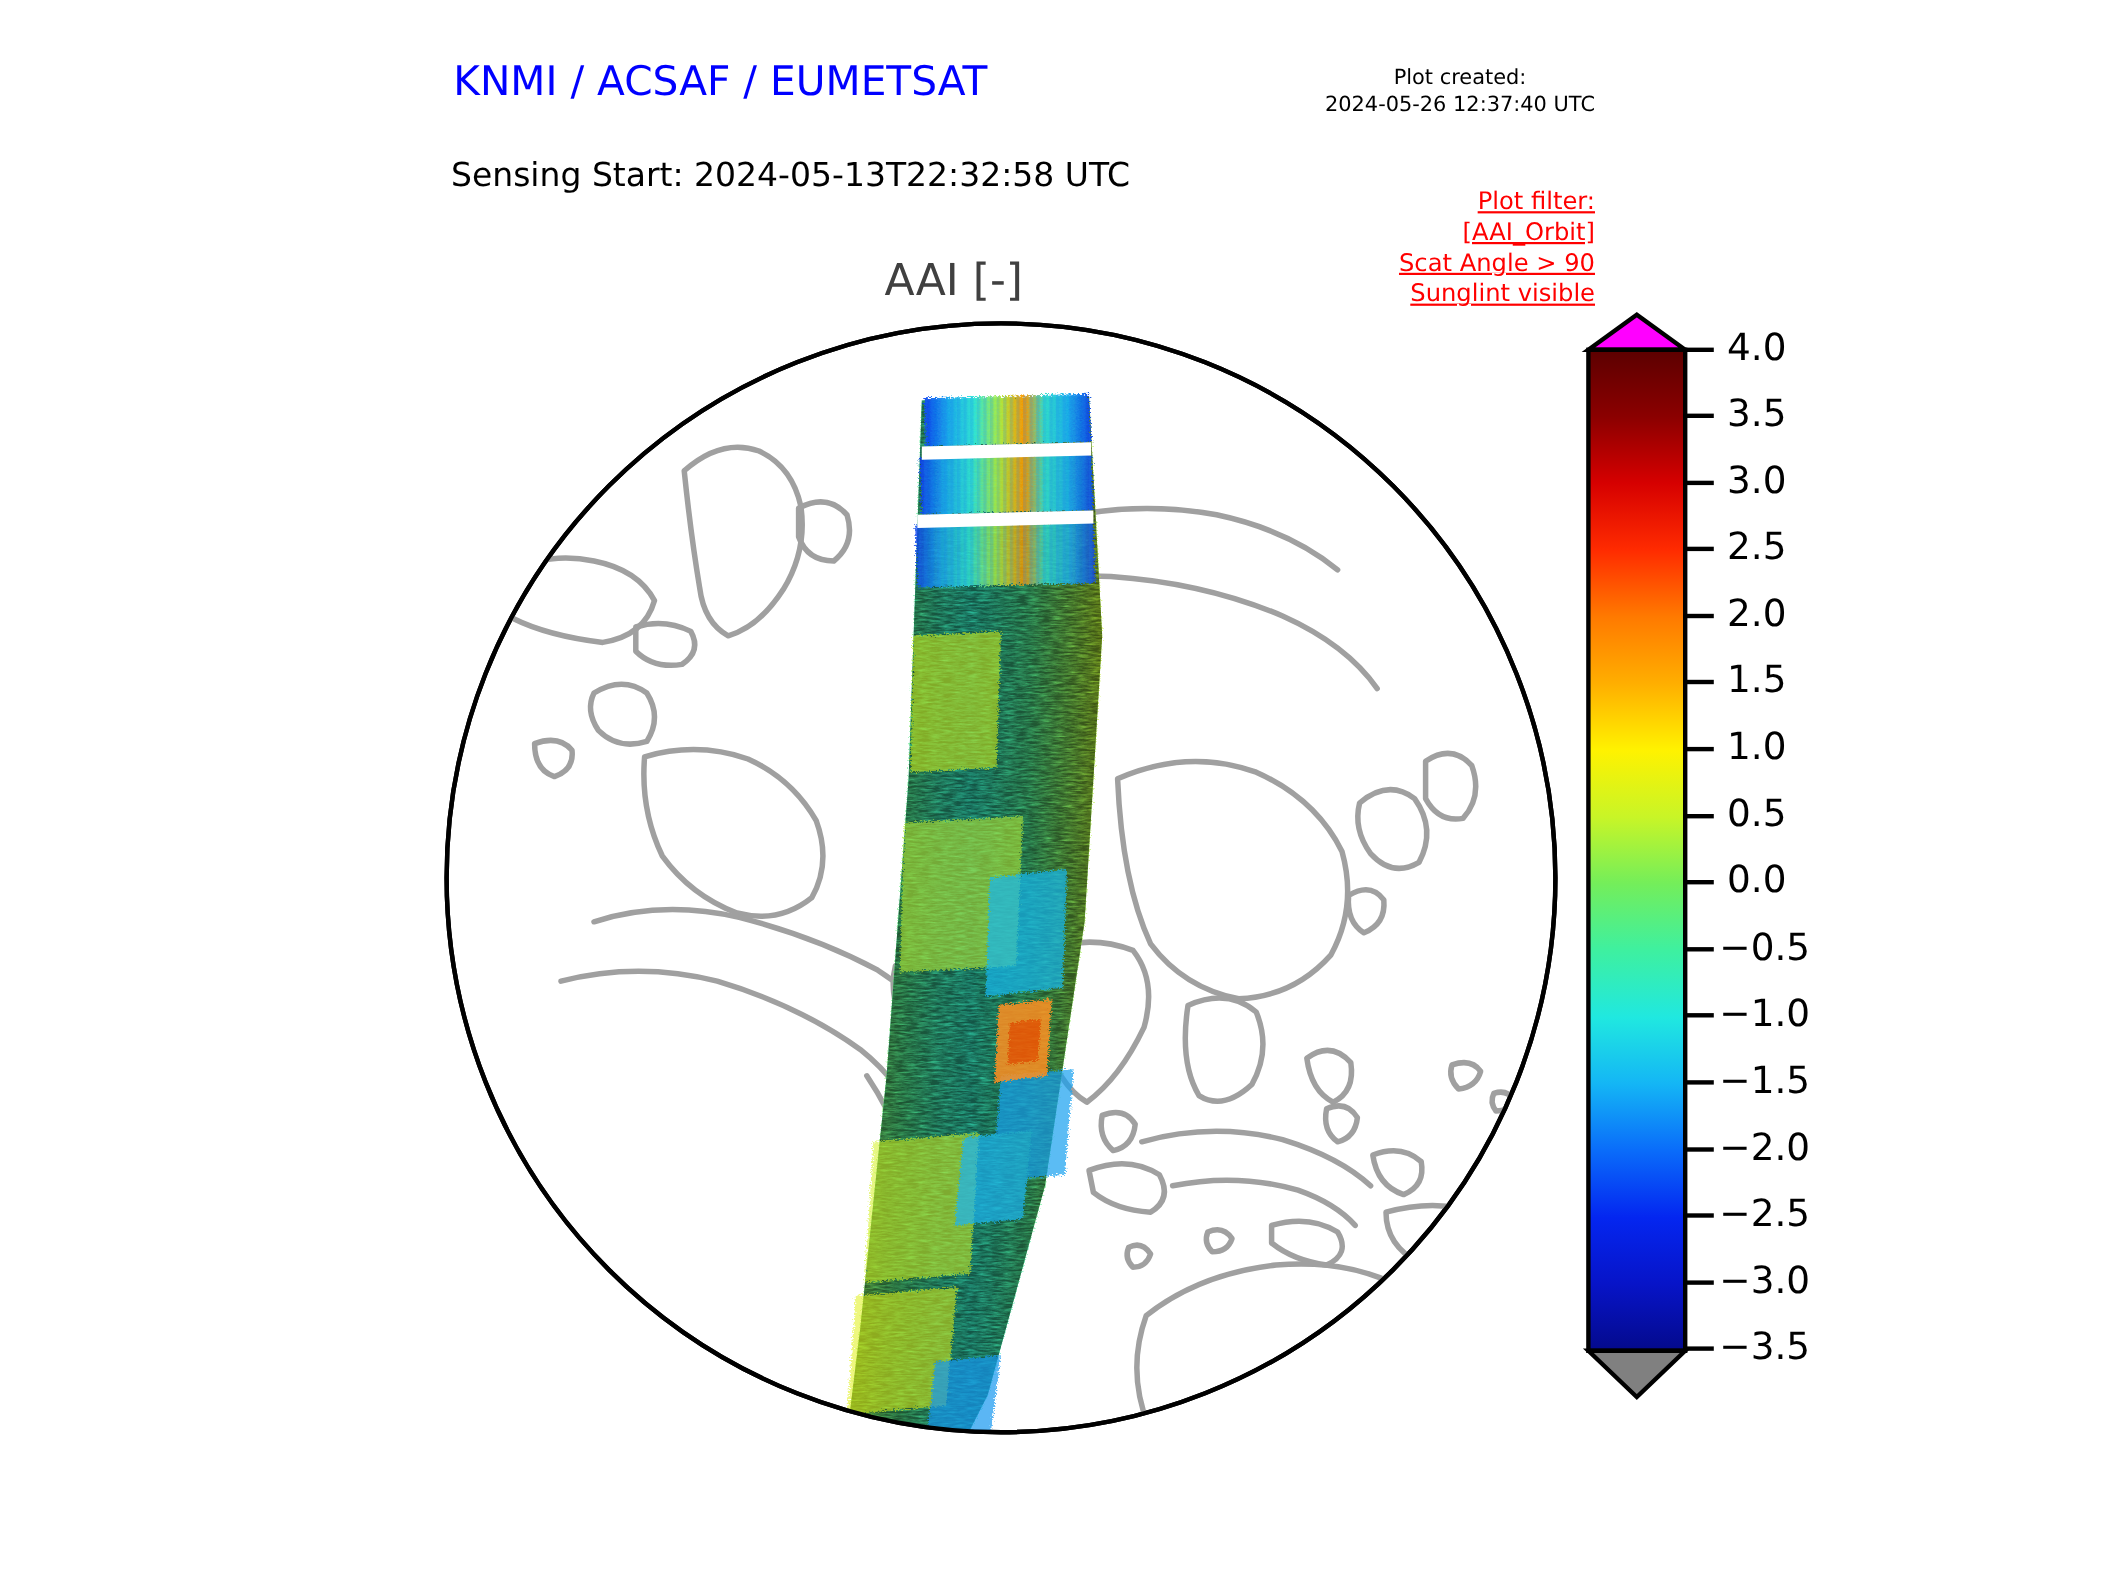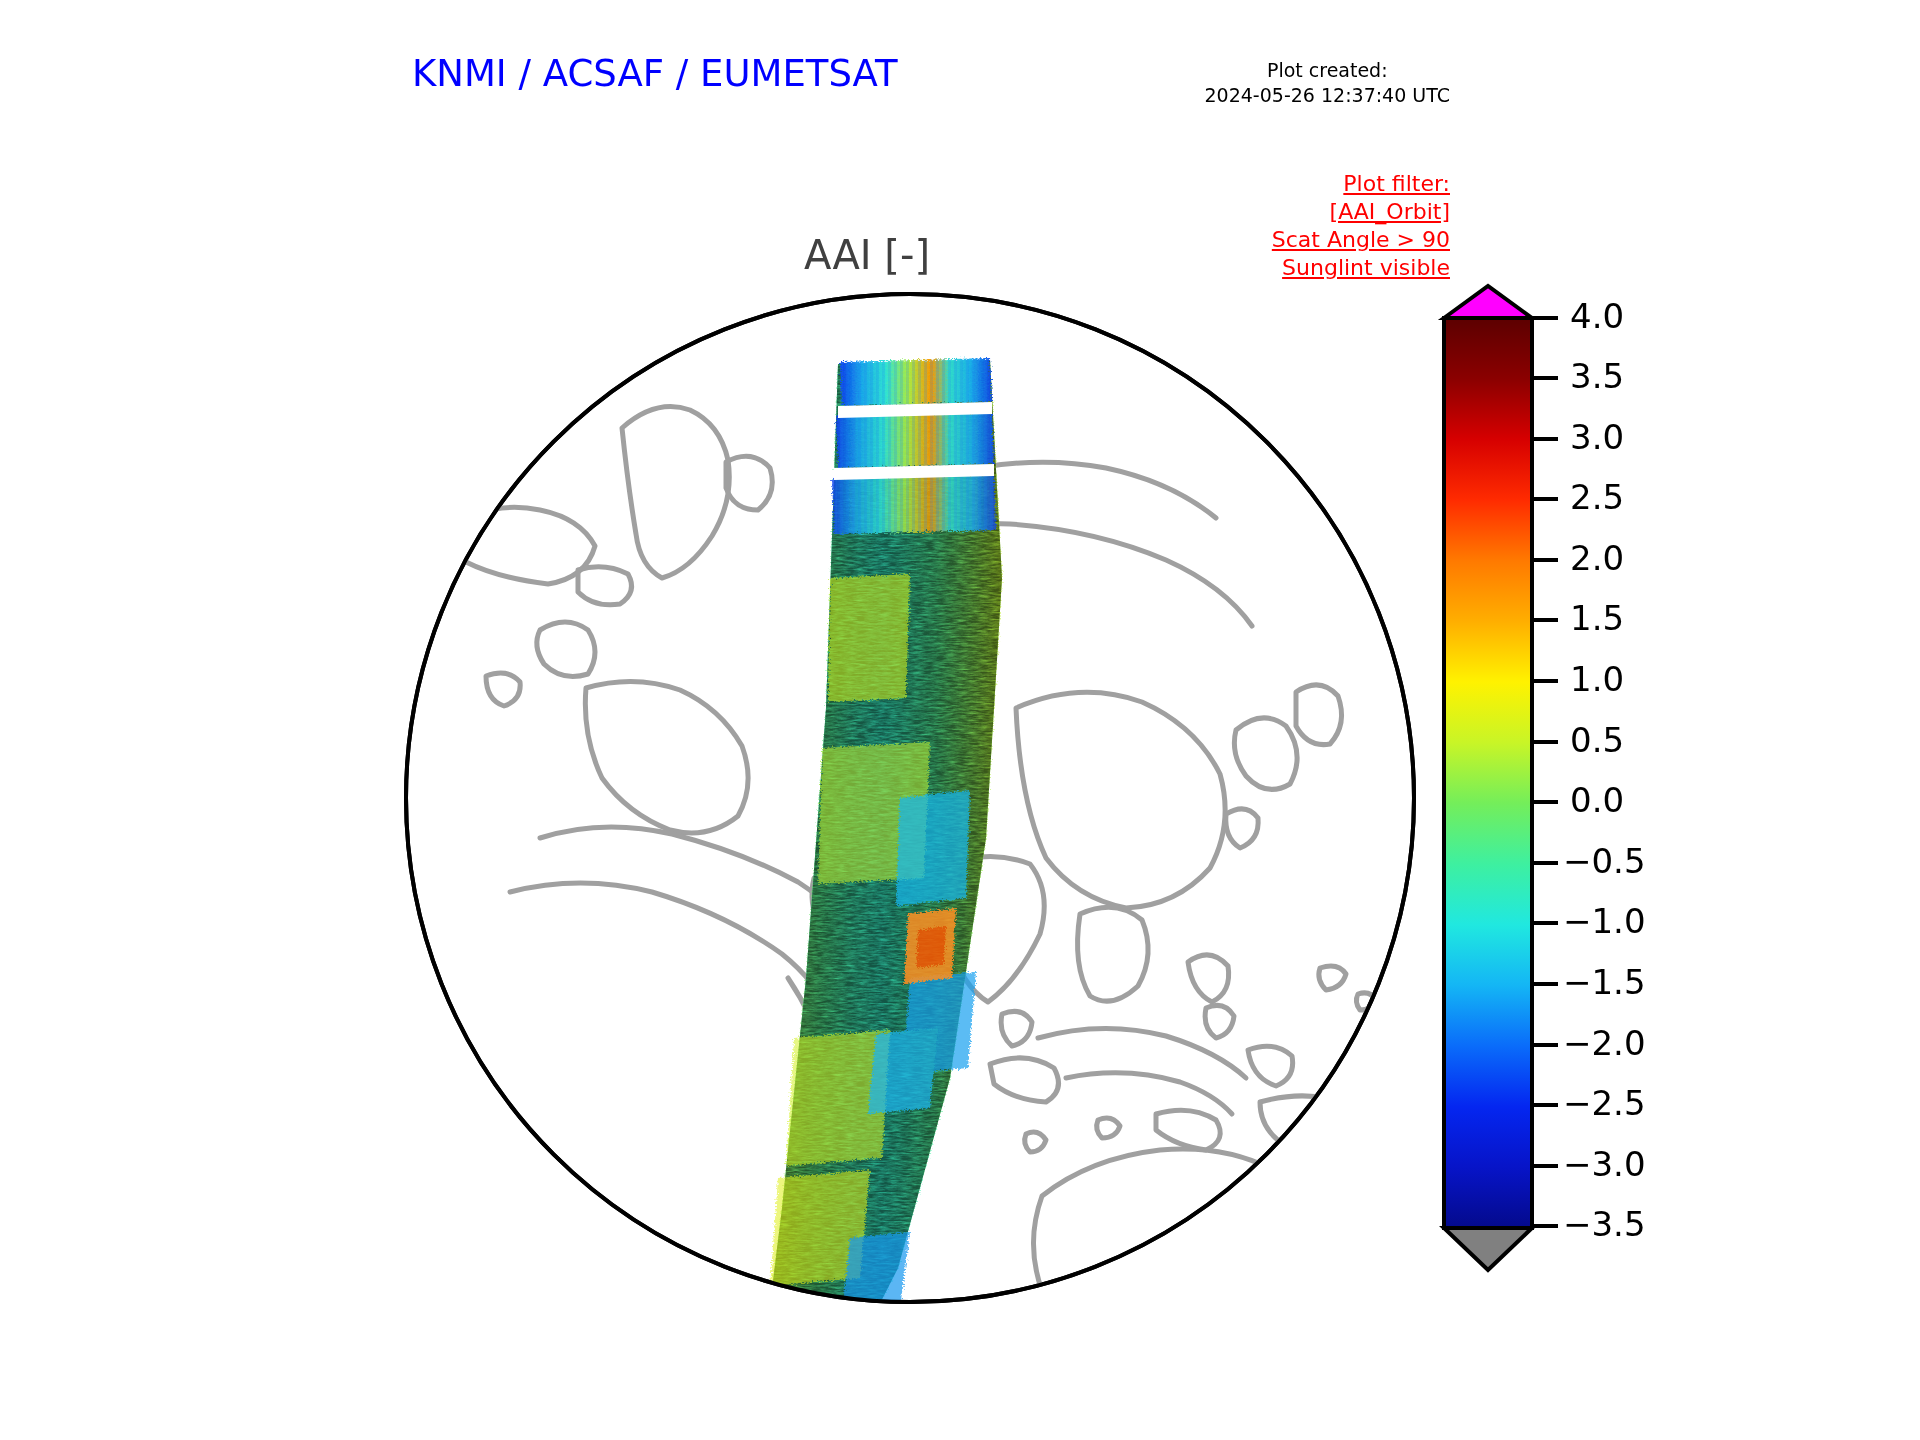--- a/index.html
+++ b/index.html
@@ -97,20 +97,21 @@
 <body>
 
 <div id="org-title">KNMI / ACSAF / EUMETSAT</div>
 
 <div id="plot-created-block">
   <div>Plot created:</div>
   <div>2024-05-26 12:37:40 UTC</div>
 </div>
 
 <div id="dataset-block">
+  <div>Sensing Start: 2024-05-13T22:32:58 UTC</div>
 </div>
 
 <div id="variable-title">AAI [-]</div>
 
 <div id="plot-filter-block">
   <div>Plot filter:</div>
   <div>[AAI_Orbit]</div>
   <div>Scat Angle &gt; 90</div>
   <div>Sunglint visible</div>
 </div>

